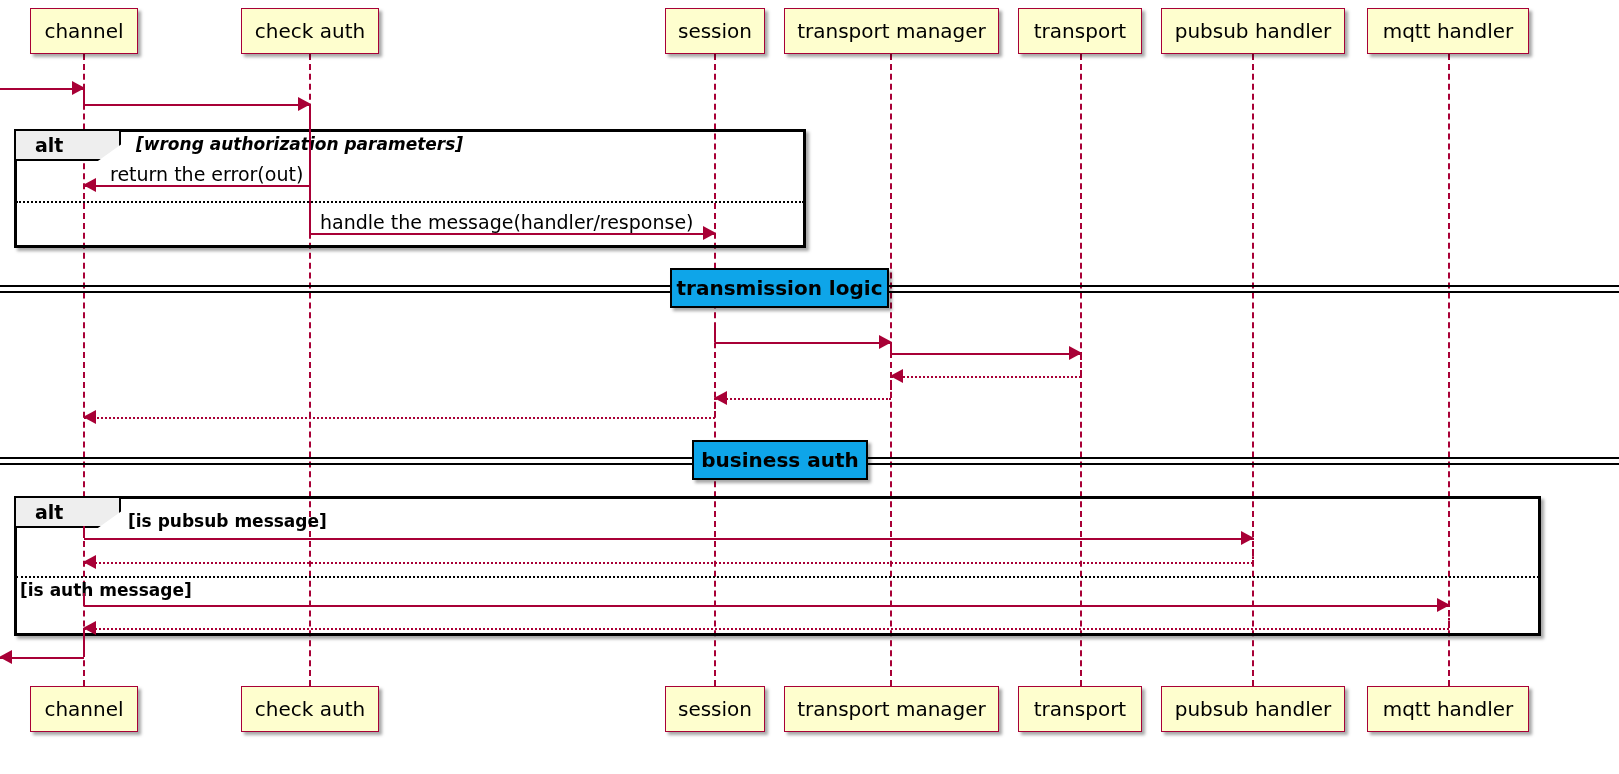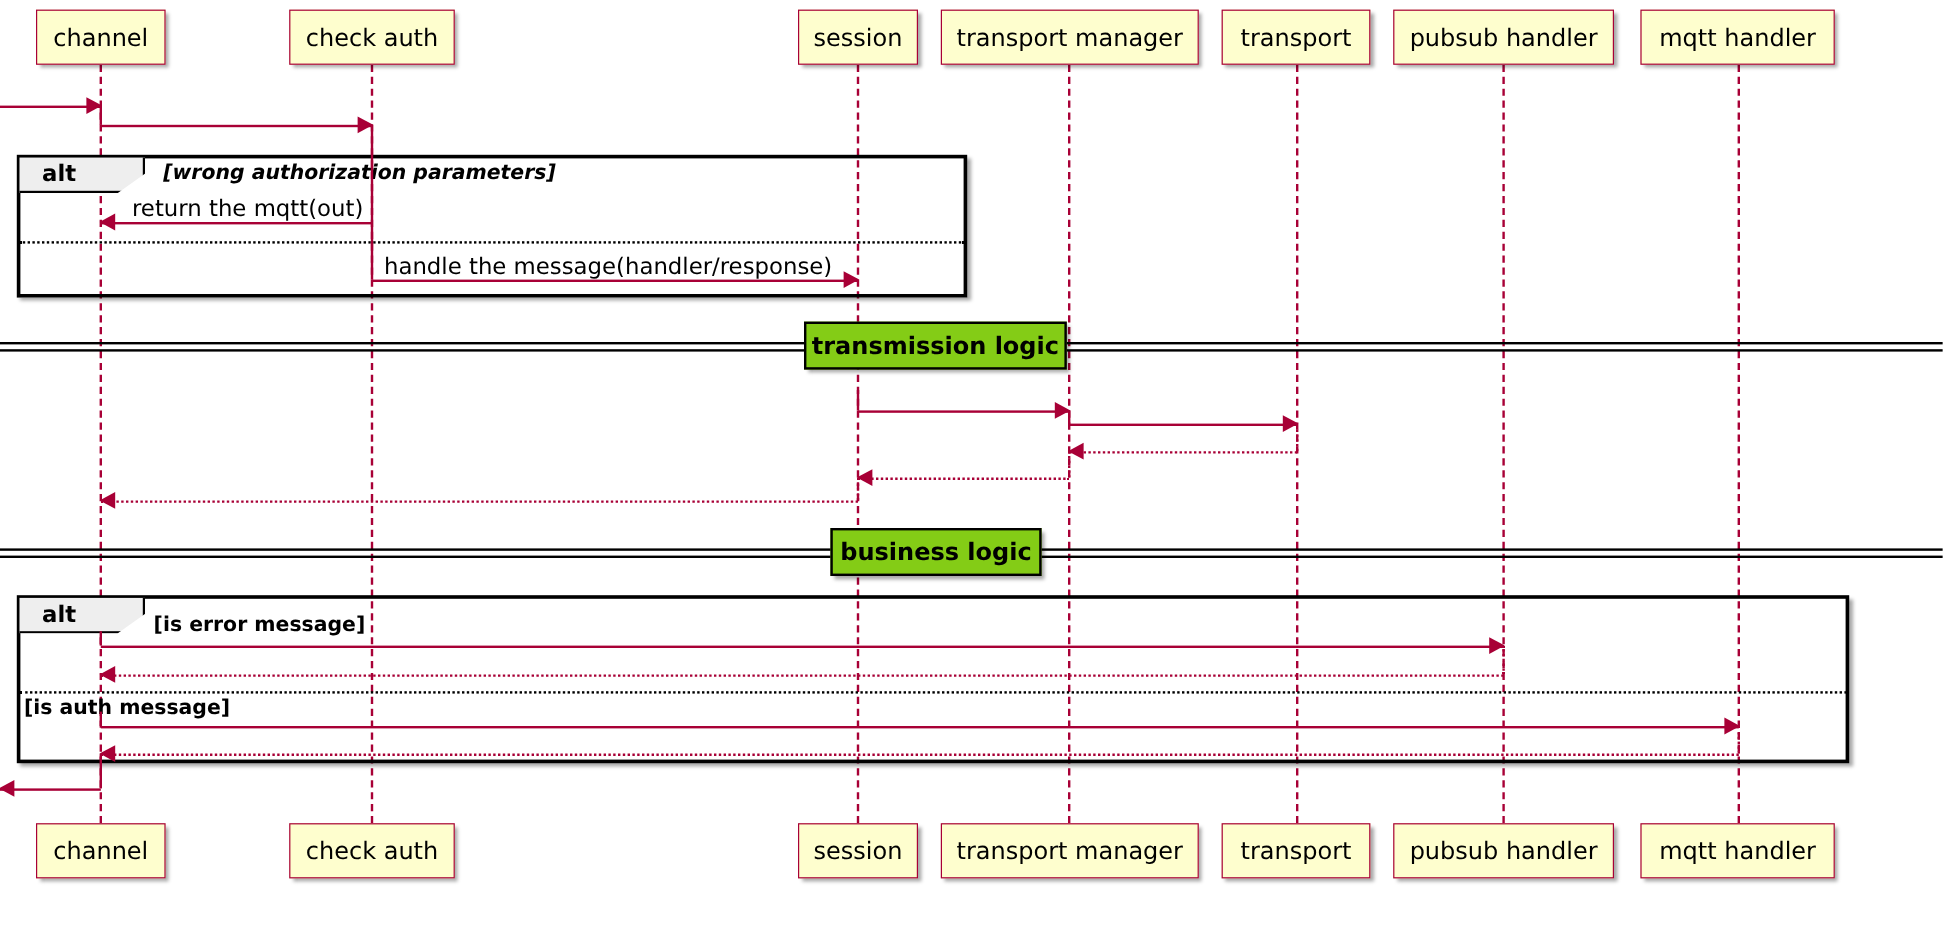--- a/index.html
+++ b/index.html
@@ -80,50 +80,50 @@
   
   .sep-lines{position:absolute;height:6px;left:0;width:100%;}
   .sep-lines:before,.sep-lines:after{
     content:"";position:absolute;left:0;width:100%;height:0;
     border-top:2px solid #000;
   }
   .sep-lines:before{top:0;}
   .sep-lines:after{top:6px;}
   .sep-box{
     position:absolute;
-    background:#84cc16;border:2px solid #000;
+    background:#0ea5e9;border:2px solid #000;
     display:flex;align-items:center;justify-content:center;
     font-size:20px;font-weight:bold;color:#000;white-space:nowrap;
     box-shadow:3px 3px 3px rgba(0,0,0,0.35);
     padding:0 12px;box-sizing:border-box;
   }
 </style>
 </head>
 <body>
 
 <div id="stage">
     <div class="lifeline" style="left: 83px; top: 54px; height: 632px;"></div>
     <div class="lifeline" style="left: 309px; top: 54px; height: 632px;"></div>
     <div class="lifeline" style="left: 714px; top: 54px; height: 632px;"></div>
     <div class="lifeline" style="left: 890px; top: 54px; height: 632px;"></div>
     <div class="lifeline" style="left: 1080px; top: 54px; height: 632px;"></div>
     <div class="lifeline" style="left: 1252px; top: 54px; height: 632px;"></div>
     <div class="lifeline" style="left: 1448px; top: 54px; height: 632px;"></div>
     <div class="sep-lines" style="top: 285px;"></div>
     <div class="sep-box" style="left: 670px; top: 268px; width: 219px; height: 40px;">transmission logic</div>
     <div class="sep-lines" style="top: 457px;"></div>
-    <div class="sep-box" style="left: 692px; top: 440px; width: 176px; height: 40px;">business logic</div>
+    <div class="sep-box" style="left: 692px; top: 440px; width: 176px; height: 40px;">business auth</div>
     <div class="group" style="left: 14px; top: 129px; width: 792px; height: 119px;"></div>
     <div class="group-tag" style="left: 16px; top: 131px; width: 105px;">alt</div>
     <div class="group-divider" style="left: 16px; top: 201px; width: 788px;"></div>
     <div class="group-cond" style="left: 136px; top: 134px; font-style: italic;">[wrong authorization parameters]</div>
     <div class="group" style="left: 14px; top: 496px; width: 1527px; height: 140px;"></div>
     <div class="group-tag" style="left: 16px; top: 498px; width: 105px;">alt</div>
     <div class="group-divider" style="left: 16px; top: 576px; width: 1523px;"></div>
-    <div class="group-cond" style="left: 128px; top: 511px;">[is error message]</div>
+    <div class="group-cond" style="left: 128px; top: 511px;">[is pubsub message]</div>
     <div class="group-cond" style="left: 20px; top: 580px;">[is auth message]</div>
     <div class="msg right" style="left: 0px; top: 88px; width: 84px;">
       <div class="shaft"></div>
       <div class="head"></div>
     </div>
     <div class="msg right" style="left: 84px; top: 104px; width: 226px;">
       <div class="shaft"></div>
       <div class="head"></div>
     </div>
     <div class="msg left" style="left: 84px; top: 185px; width: 226px;">
@@ -180,21 +180,21 @@
     <div class="riser" style="left: 714px; top: 325px; height: 17px;"></div>
     <div class="riser" style="left: 890px; top: 342px; height: 11px;"></div>
     <div class="riser dotted" style="left: 1080px; top: 353px; height: 23px;"></div>
     <div class="riser dotted" style="left: 890px; top: 376px; height: 22px;"></div>
     <div class="riser dotted" style="left: 714px; top: 398px; height: 19px;"></div>
     <div class="riser" style="left: 83px; top: 526px; height: 12px;"></div>
     <div class="riser dotted" style="left: 1252px; top: 538px; height: 24px;"></div>
     <div class="riser" style="left: 83px; top: 593px; height: 12px;"></div>
     <div class="riser dotted" style="left: 1448px; top: 605px; height: 23px;"></div>
     <div class="riser" style="left: 83px; top: 628px; height: 29px;"></div>
-    <div class="msglabel" style="left: 110px; top: 163px;">return the mqtt(out)</div>
+    <div class="msglabel" style="left: 110px; top: 163px;">return the error(out)</div>
     <div class="msglabel" style="left: 320px; top: 211px;">handle the message(handler/response)</div>
     <div class="participant" style="left: 30px; top: 8px; width: 108px; height: 46px;">channel</div>
     <div class="participant" style="left: 30px; top: 686px; width: 108px; height: 46px;">channel</div>
     <div class="participant" style="left: 241px; top: 8px; width: 138px; height: 46px;">check auth</div>
     <div class="participant" style="left: 241px; top: 686px; width: 138px; height: 46px;">check auth</div>
     <div class="participant" style="left: 665px; top: 8px; width: 100px; height: 46px;">session</div>
     <div class="participant" style="left: 665px; top: 686px; width: 100px; height: 46px;">session</div>
     <div class="participant" style="left: 784px; top: 8px; width: 215px; height: 46px;">transport manager</div>
     <div class="participant" style="left: 784px; top: 686px; width: 215px; height: 46px;">transport manager</div>
     <div class="participant" style="left: 1018px; top: 8px; width: 124px; height: 46px;">transport</div>

